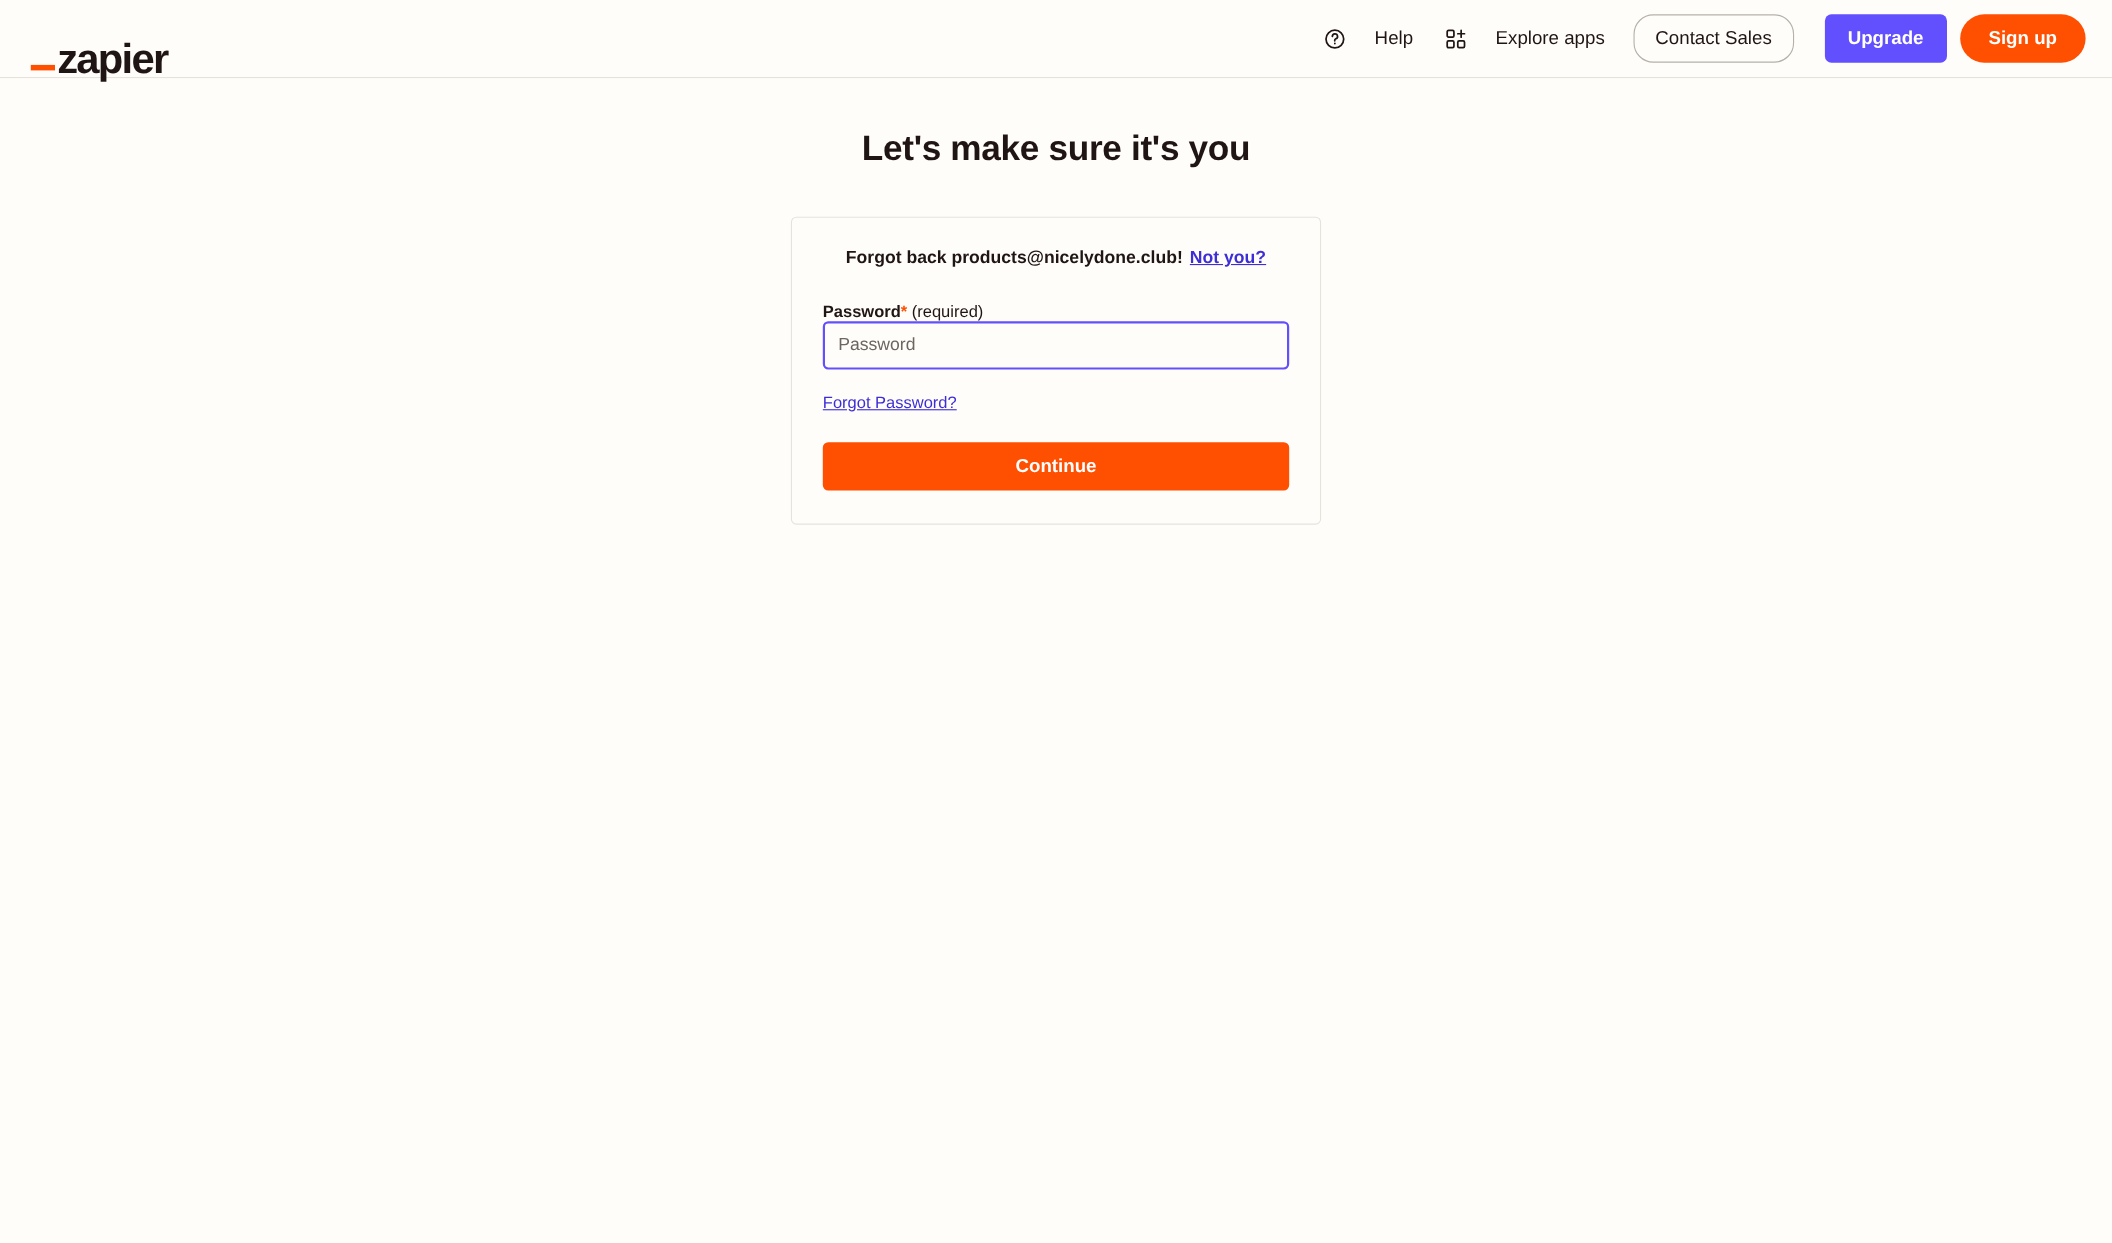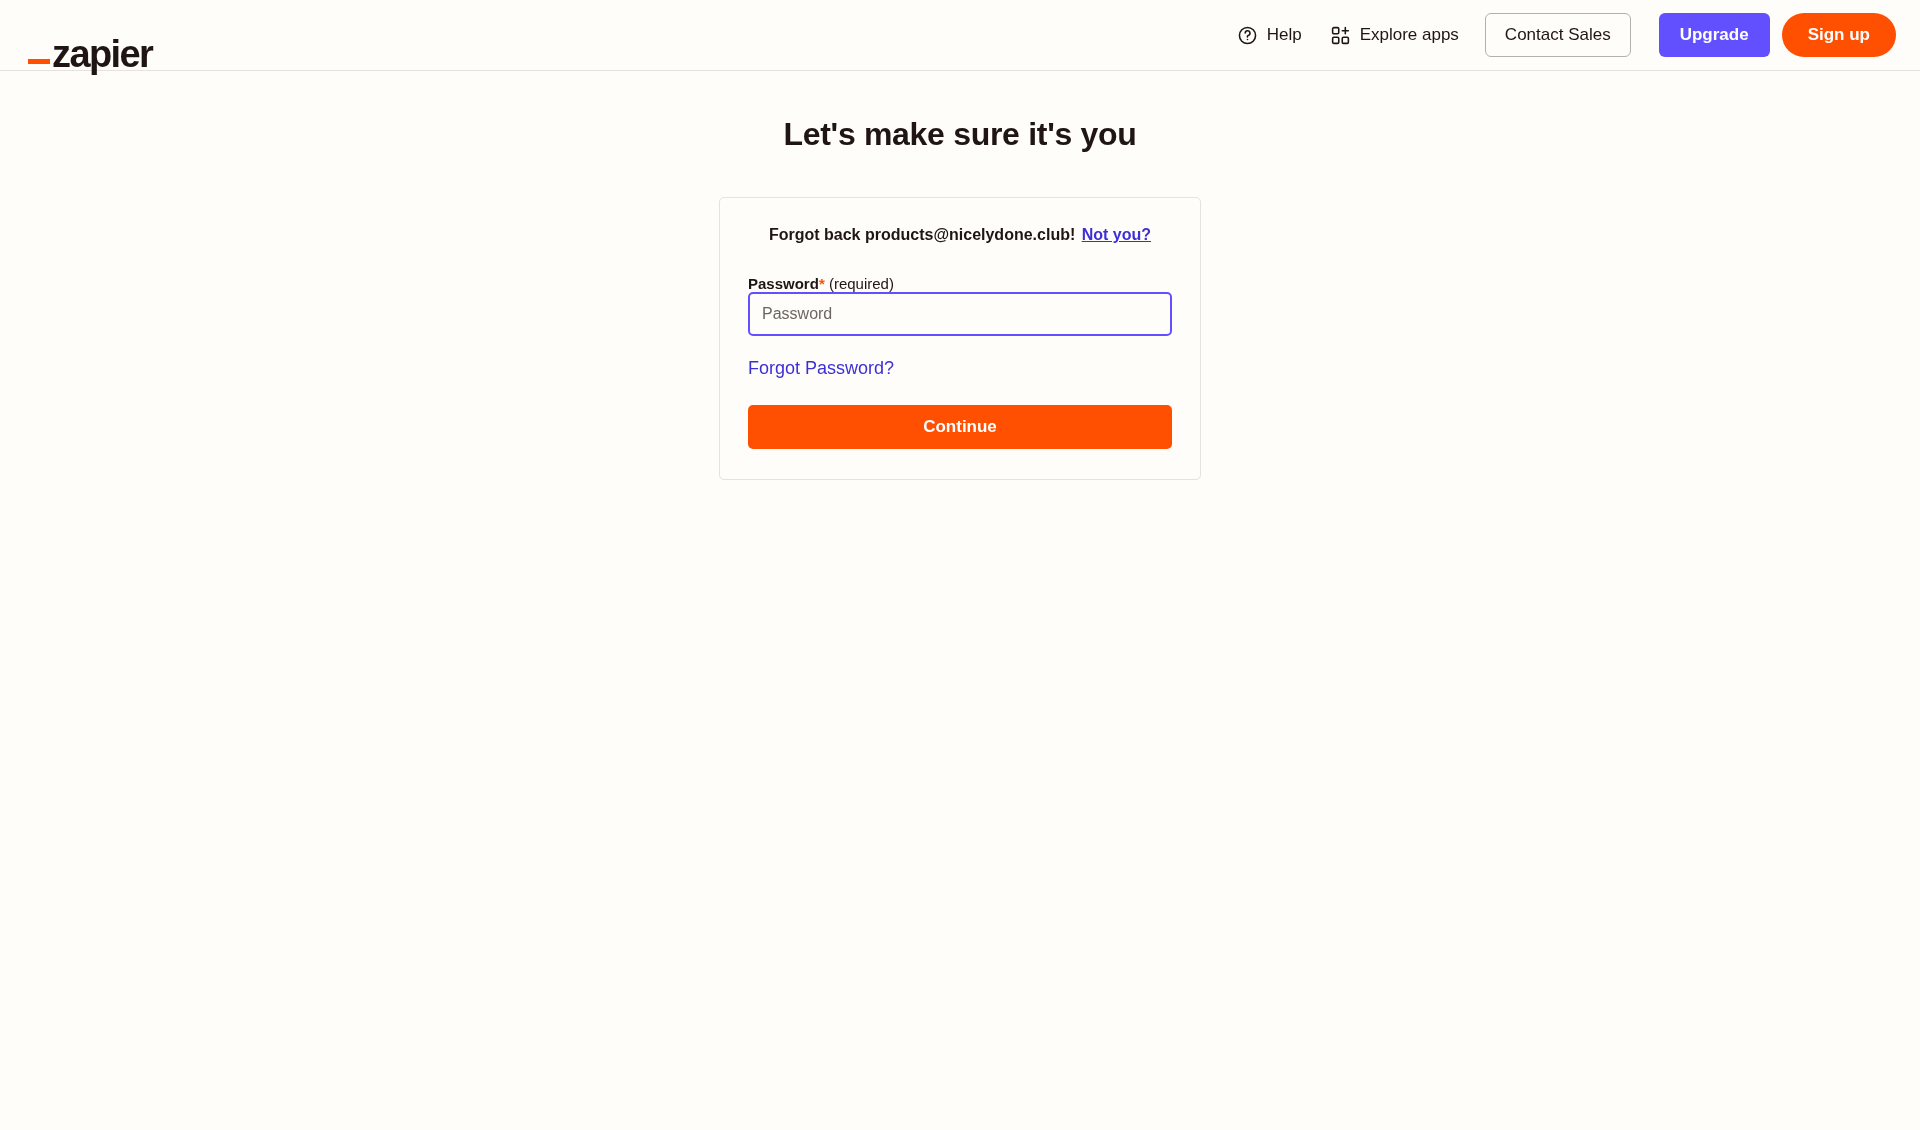--- a/index.html
+++ b/index.html
@@ -49,21 +49,21 @@
     font-family: "Liberation Sans", sans-serif;
   }
   .header-right {
     display: flex;
     align-items: center;
     gap: 0;
   }
   .hdr-link {
     display: flex;
     align-items: center;
-    gap: 9px;
+    gap: 26px;
     font-size: 17px;
     color: #201515;
     padding: 8px 14px;
     border-radius: 6px;
     cursor: pointer;
     text-decoration: none;
     white-space: nowrap;
   }
   .hdr-link svg { display: block; }
   .btn {
@@ -75,21 +75,21 @@
     border: none;
     font-family: "Liberation Sans", sans-serif;
   }
   .btn-contact {
     background: #fffdf9;
     border: 1px solid #b5b0a9;
     color: #201515;
     padding: 11px 19px;
     font-weight: 400;
     margin-left: 12px;
-    border-radius: 6px;
+    border-radius: 18px;
   }
   .btn-upgrade {
     background: #6250ff;
     color: #ffffff;
     padding: 12px 21px;
     margin-left: 28px;
     border-radius: 6px;
   }
   .btn-signup {
     background: #ff4f00;
@@ -152,22 +152,23 @@
     font-size: 16px;
     color: #201515;
     background: #fffdf9;
     outline: none;
     font-family: "Liberation Sans", sans-serif;
   }
   .pw-input::placeholder { color: #6c6660; }
   .forgot {
     display: inline-block;
     margin-top: 22px;
-    font-size: 18px;
+    font-size: 15px;
     color: #3d2fd6;
+    text-decoration: underline;
     cursor: pointer;
   }
   .continue {
     margin-top: 26px;
     width: 100%;
     height: 44px;
     background: #ff4f00;
     color: #ffffff;
     font-size: 17px;
     font-weight: 700;

